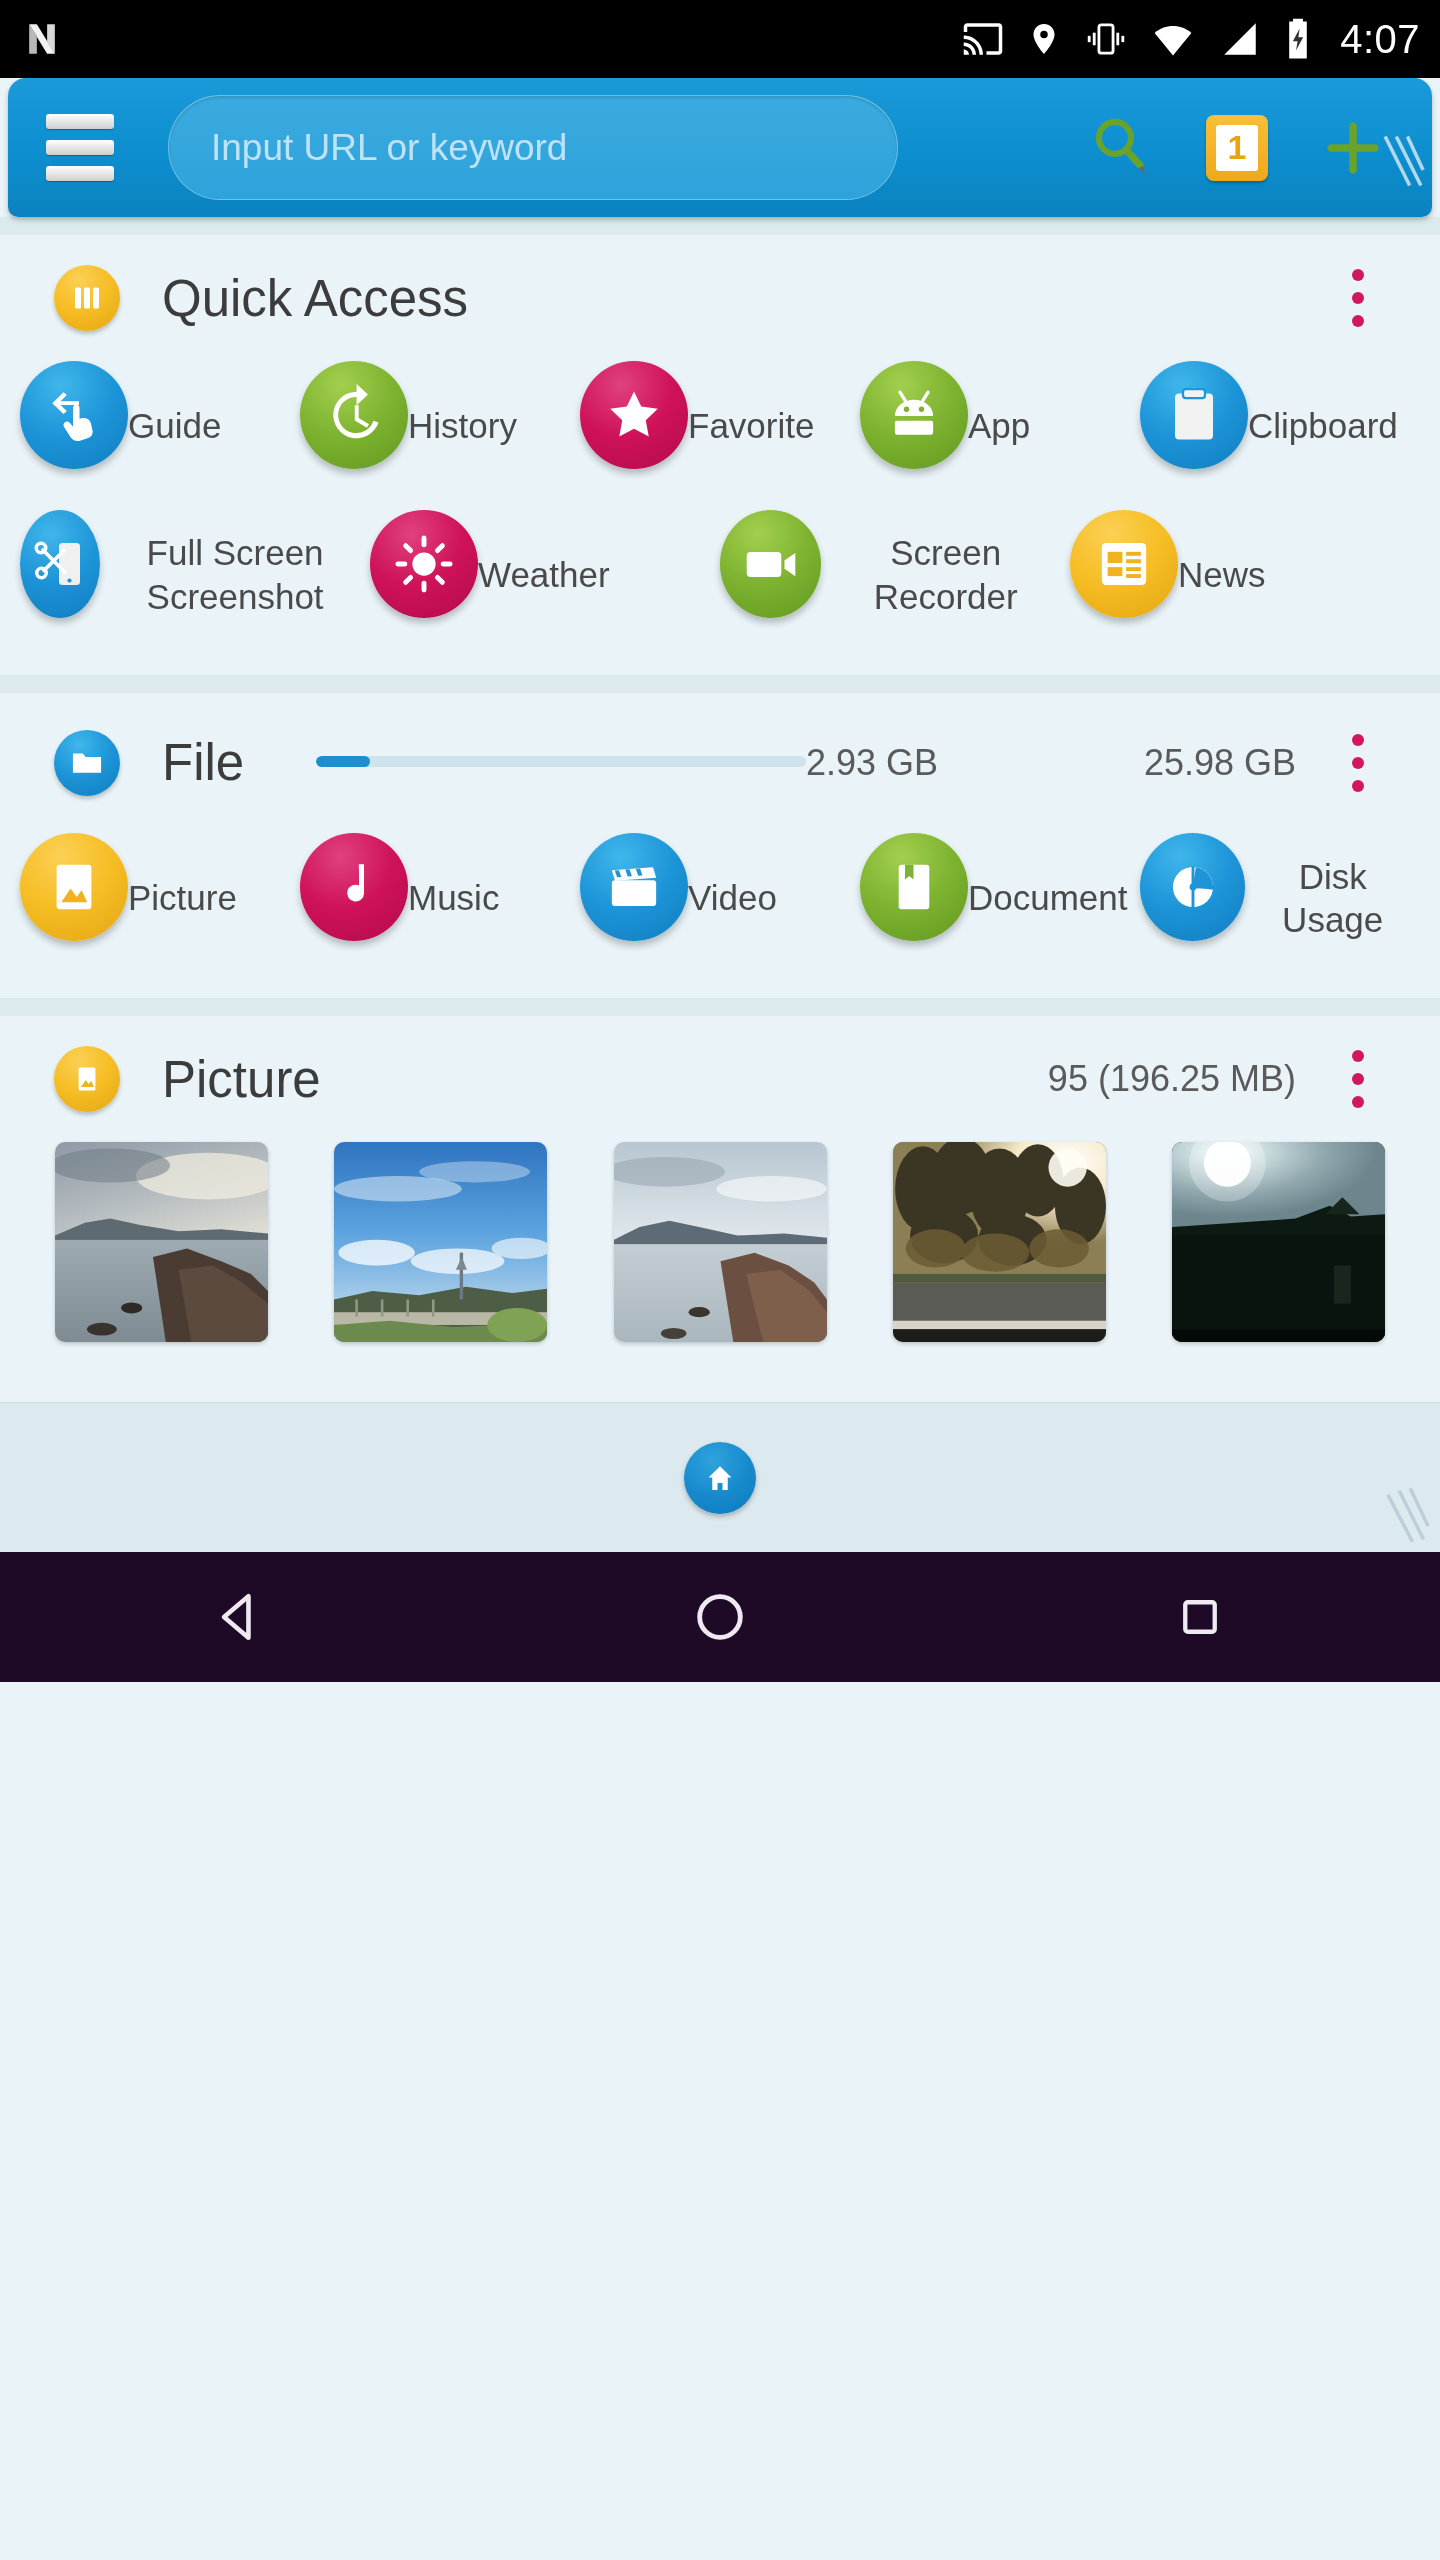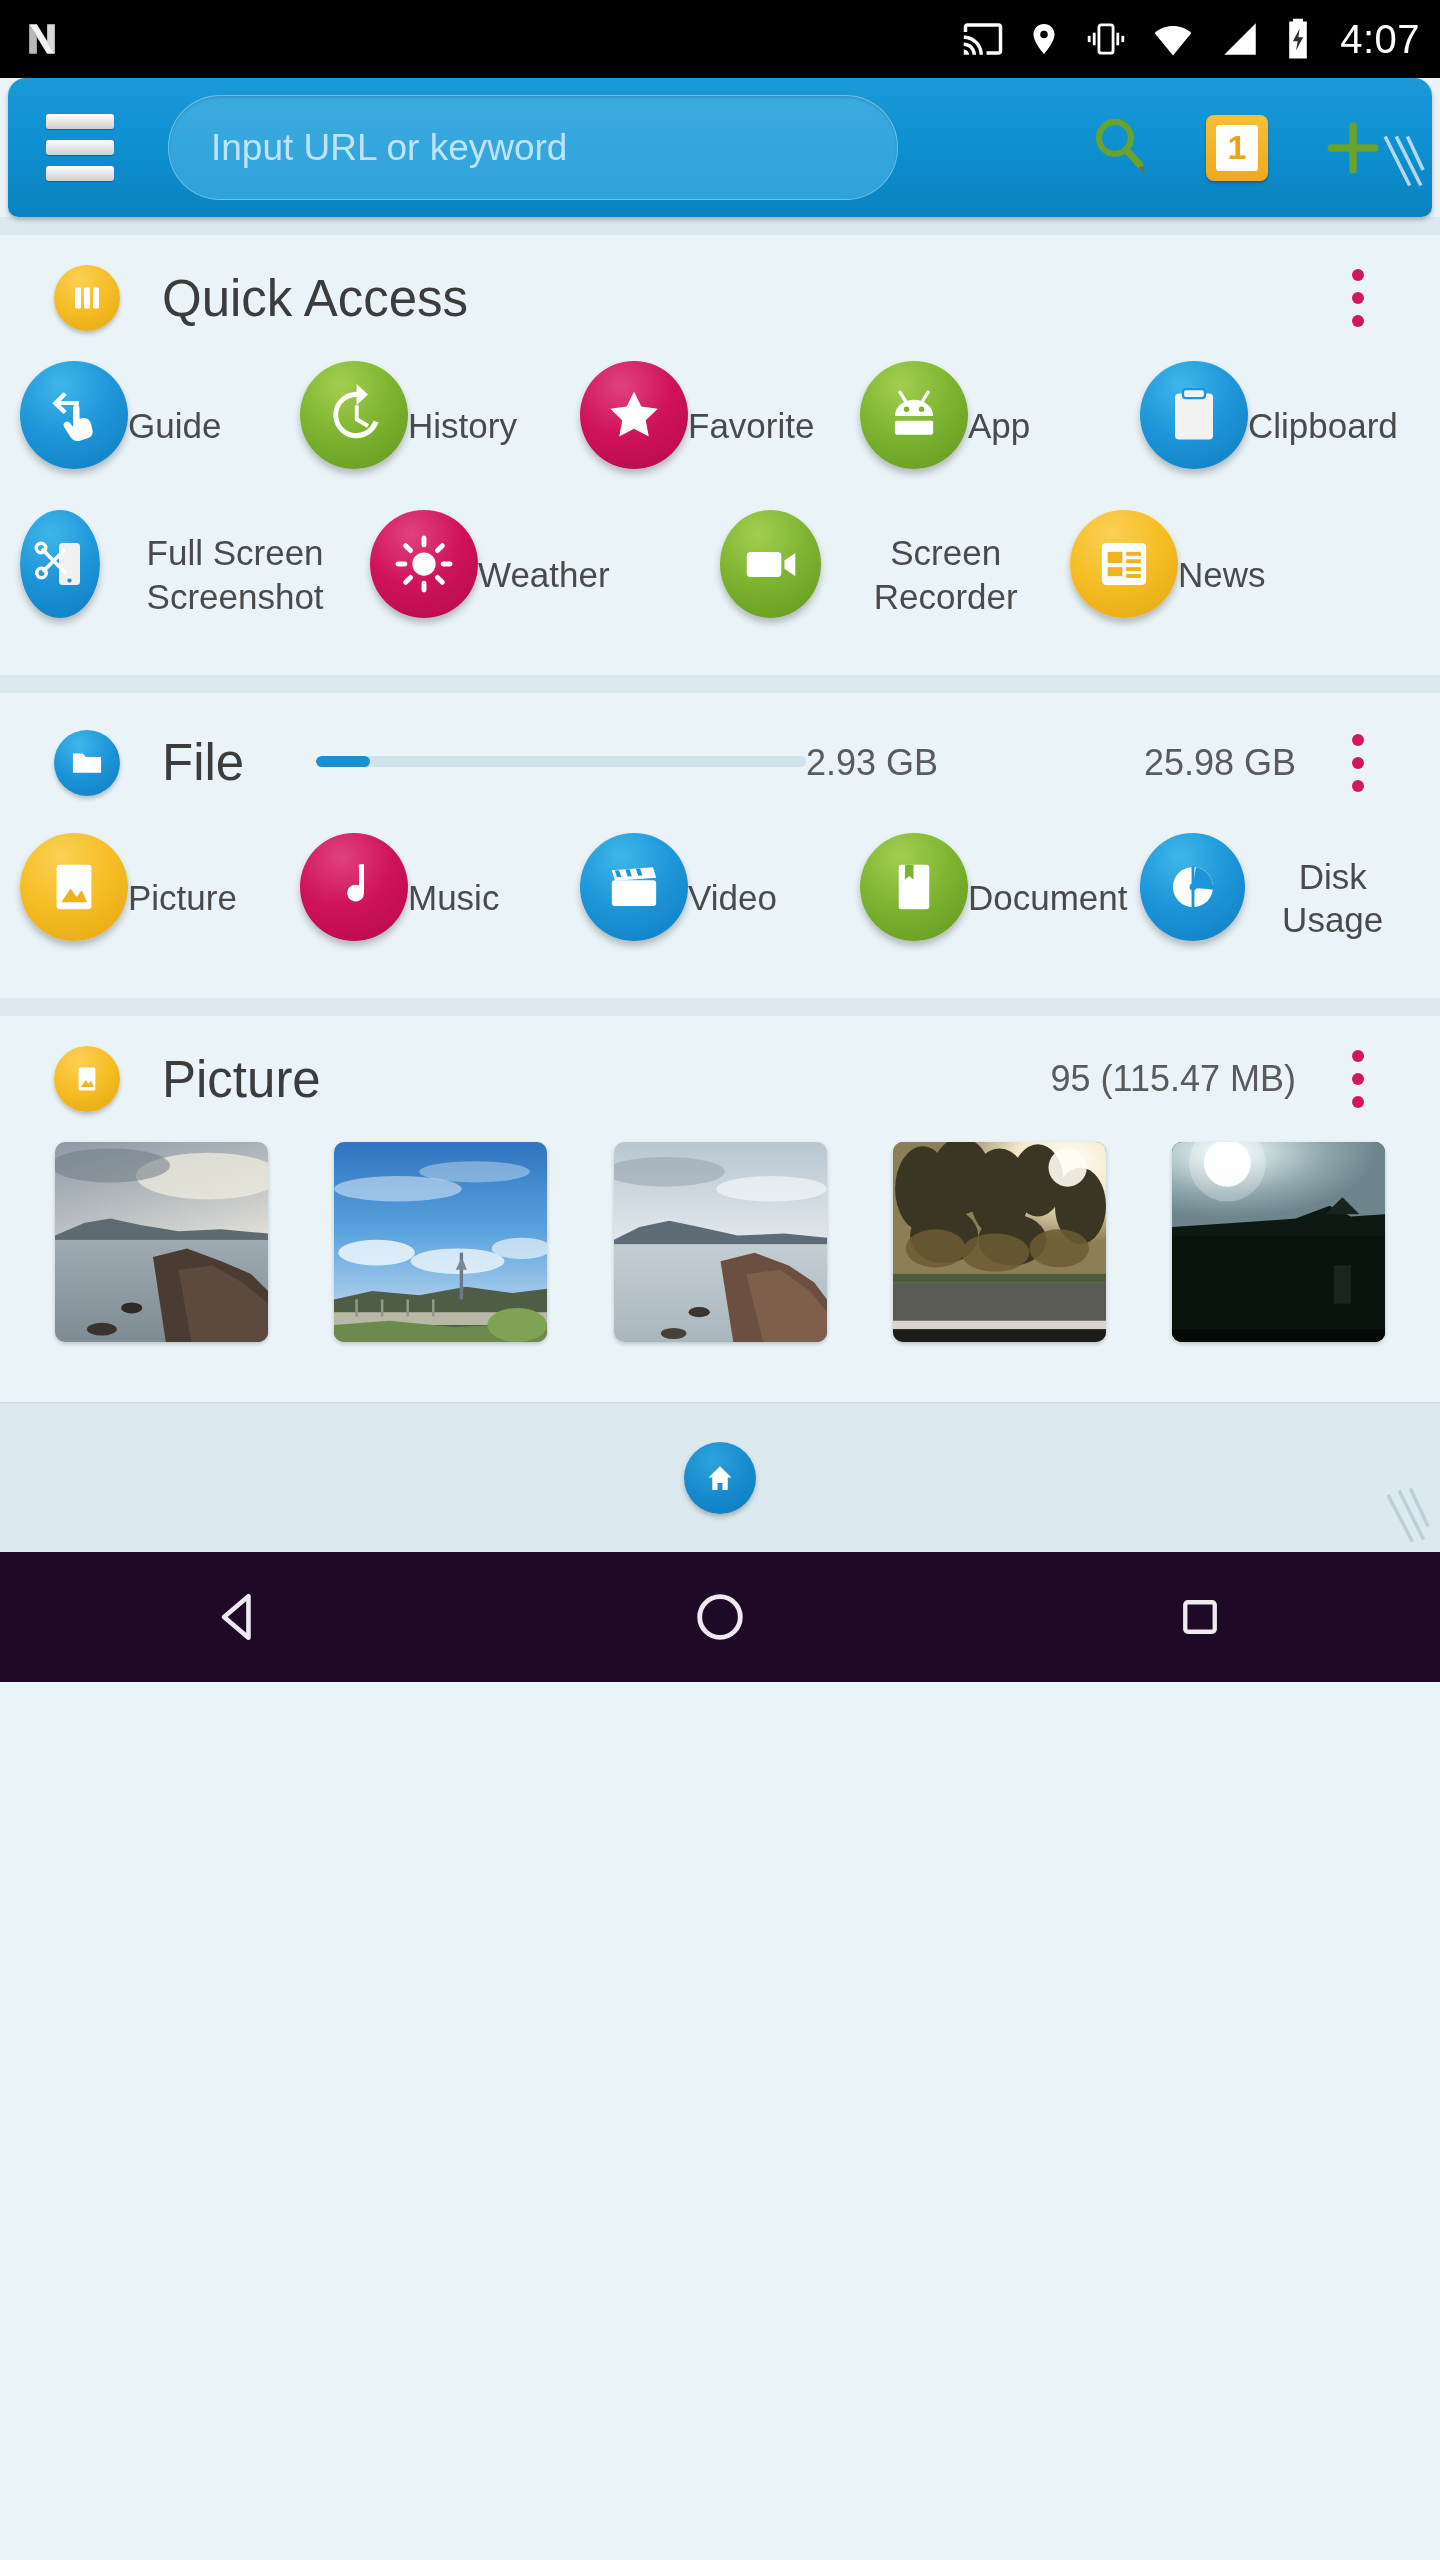--- a/index.html
+++ b/index.html
@@ -450,21 +450,21 @@
   <div class="panel">
     <div class="sec-head">
       <div class="sec-badge c-yellow">
         <svg width="30" height="34" viewBox="0 0 20 22">
           <rect x="4.4" y="3.4" width="11.2" height="15.2" rx="1" fill="#fff"></rect>
           <path fill="#f0b21e" d="M6 16.4l3.1-4.8 2 2.8 1.7-2.2 1.8 4.2z"></path>
         </svg>
       </div>
       <div class="sec-title">Picture</div>
       <div class="sec-right">
-        <span class="count-label">95 (115.47 MB)</span>
+        <span class="count-label">95 (196.25 MB)</span>
         <div class="kebab">
             <b></b>
             <b></b>
             <b></b>
           </div>
       </div>
     </div>
 
     <div class="thumbs" style="padding-bottom:60px;">
 

